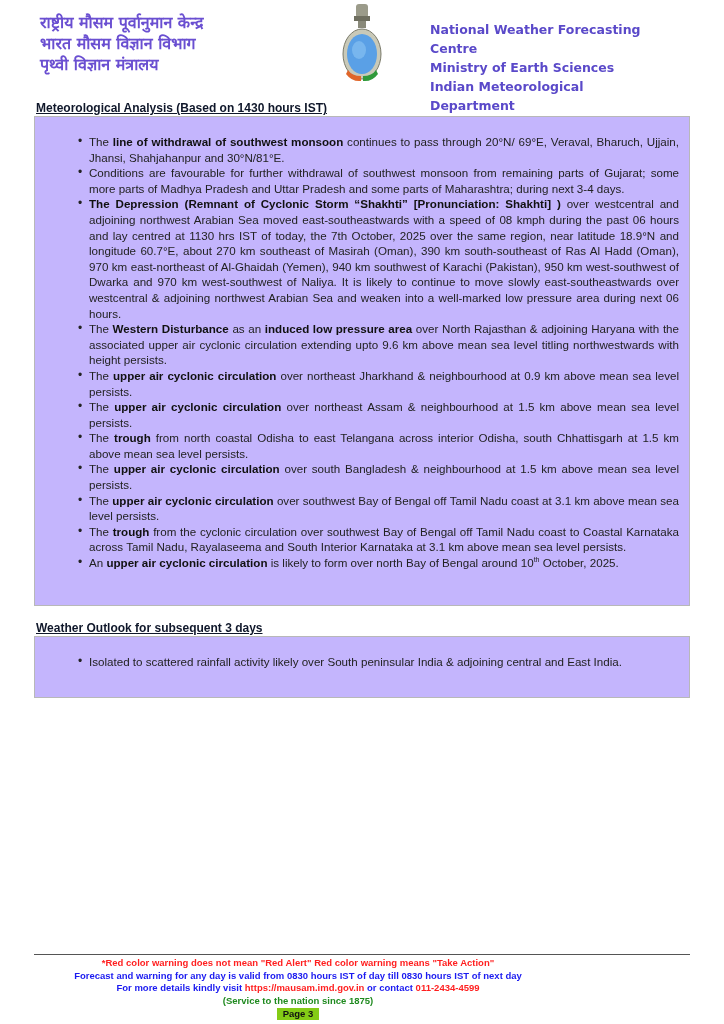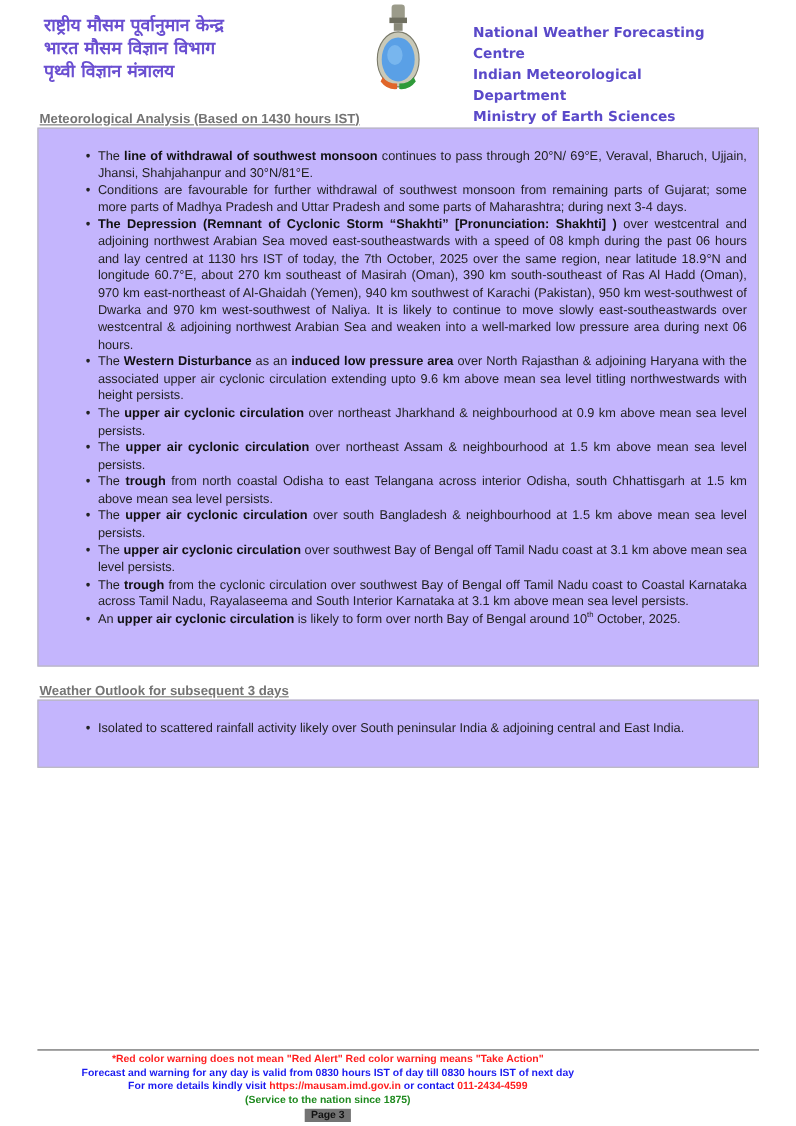--- a/index.html
+++ b/index.html
@@ -1,33 +1,33 @@
 <!DOCTYPE html>
 <html><head>
 <meta charset="utf-8">
 <style>
   html, body { margin: 0; padding: 0; background: #ffffff; }
   body { width: 724px; height: 1024px; position: relative; font-family: "Liberation Sans", sans-serif; color: #222; overflow: hidden; }
   .header { position: absolute; left: 0; top: 0; width: 724px; height: 90px; }
   .hindi { position: absolute; left: 40px; top: 12px; width: 210px; text-align: left; color: #6a4fd1; font-family: "DejaVu Sans", sans-serif; font-size: 16px; line-height: 21px; font-weight: bold; }
   .english { position: absolute; left: 430px; top: 20px; width: 230px; text-align: left; color: #5a49c9; font-family: "DejaVu Sans", sans-serif; font-size: 12.5px; line-height: 19px; font-weight: bold; }
   .emblem { position: absolute; left: 340px; top: 2px; width: 44px; height: 84px; }
-  .section-title { position: absolute; left: 36px; font-size: 12px; font-weight: bold; color: #737373; text-decoration: underline; }
+  .section-title { position: absolute; left: 36px; font-size: 12px; font-weight: bold; color: #0f172a; text-decoration: underline; }
   .box { position: absolute; left: 34px; width: 654px; border: 1px solid #b8b8b8; background: #c4b5fd; }
   ul.items { margin: 0; padding: 0 0 0 54px; list-style: none; }
   ul.items li { position: relative; font-size: 11.6px; line-height: 15.6px; text-align: justify; margin: 0; padding-right: 10px; }
   ul.items li::before { content: "•"; position: absolute; left: -11px; top: 0; font-size: 12px; color: #222; }
   b { font-weight: bold; color: #111; }
   sup { font-size: 7px; line-height: 0; }
   .footer-line { position: absolute; left: 34px; top: 954px; width: 656px; height: 0; border-top: 1px solid #555; }
   .footer { position: absolute; left: 0; top: 957px; width: 596px; text-align: center; font-size: 9.5px; font-weight: bold; line-height: 12.5px; }
   .red { color: #ff1f1f; }
   .blue { color: #1a1af0; }
   .green { color: #1f8a1f; }
-  .page-badge { display: inline-block; background: #737373; color: #111; padding: 0 6px; font-size: 9.5px; line-height: 12px; margin-top: 1px; }
+  .page-badge { display: inline-block; background: #84cc16; color: #111; padding: 0 6px; font-size: 9.5px; line-height: 12px; margin-top: 1px; }
 </style>
 </head>
 <body>
 
 <div class="header">
   <div class="hindi">
     <div>राष्ट्रीय मौसम पूर्वानुमान केन्द्र</div>
     <div>भारत मौसम विज्ञान विभाग</div>
     <div>पृथ्वी विज्ञान मंत्रालय</div>
   </div>
@@ -38,22 +38,22 @@
       <rect x="18" y="19" width="8" height="7" fill="#8a8a7a"></rect>
       <ellipse cx="22" cy="52" rx="19" ry="25" fill="#c9c9b8" stroke="#7a7a6a" stroke-width="1"></ellipse>
       <ellipse cx="22" cy="52" rx="15" ry="20" fill="#5aa0e6"></ellipse>
       <ellipse cx="19" cy="48" rx="7" ry="9" fill="#8cc4f4" opacity="0.6"></ellipse>
       <path d="M6 72 Q12 80 21 79 L21 74 Q12 74 8 68 Z" fill="#e0662a"></path>
       <path d="M38 72 Q32 80 23 79 L23 74 Q32 74 36 68 Z" fill="#2f9a3a"></path>
     </svg>
   </div>
   <div class="english">
     <div>National Weather Forecasting Centre</div>
+    <div>Ministry of Earth Sciences</div>
     <div>Indian Meteorological Department</div>
-    <div>Ministry of Earth Sciences</div>
   </div>
 </div>
 
 <div class="section-title" style="top:101px;">Meteorological Analysis (Based on 1430 hours IST)</div>
 <div class="box" style="top:116px; height:488px;">
   <ul class="items" style="margin-top:17px;">
     <li><span>The </span><b>line of withdrawal of southwest monsoon</b><span> continues to pass through 20°N/ 69°E, Veraval, Bharuch, Ujjain, Jhansi, Shahjahanpur and 30°N/81°E.</span></li>
     <li><span>Conditions are favourable for further withdrawal of southwest monsoon from remaining parts of Gujarat; some more parts of Madhya Pradesh and Uttar Pradesh and some parts of Maharashtra; during next 3-4 days.</span></li>
     <li><b>The Depression (Remnant of Cyclonic Storm “Shakhti” [Pronunciation: Shakhti] )</b><span> over westcentral and adjoining northwest Arabian Sea moved  east-southeastwards with a speed of 08 kmph during the past 06 hours and lay centred at 1130 hrs IST of today, the 7th October, 2025 over the same region, near latitude 18.9°N and longitude 60.7°E, about 270 km southeast of Masirah (Oman), 390 km south-southeast of Ras Al Hadd (Oman), 970 km east-northeast of Al-Ghaidah (Yemen), 940 km southwest of Karachi (Pakistan), 950 km west-southwest of Dwarka and 970 km west-southwest of Naliya. It is likely to continue to move slowly east-southeastwards over westcentral &amp; adjoining northwest Arabian Sea and weaken into a well-marked low pressure area during next 06 hours.</span></li>
     <li><span>The </span><b>Western Disturbance</b><span> as an </span><b>induced low pressure area</b><span> over North Rajasthan &amp; adjoining Haryana with the associated upper air cyclonic circulation extending upto 9.6 km above mean sea level titling northwestwards with height persists.</span></li>

